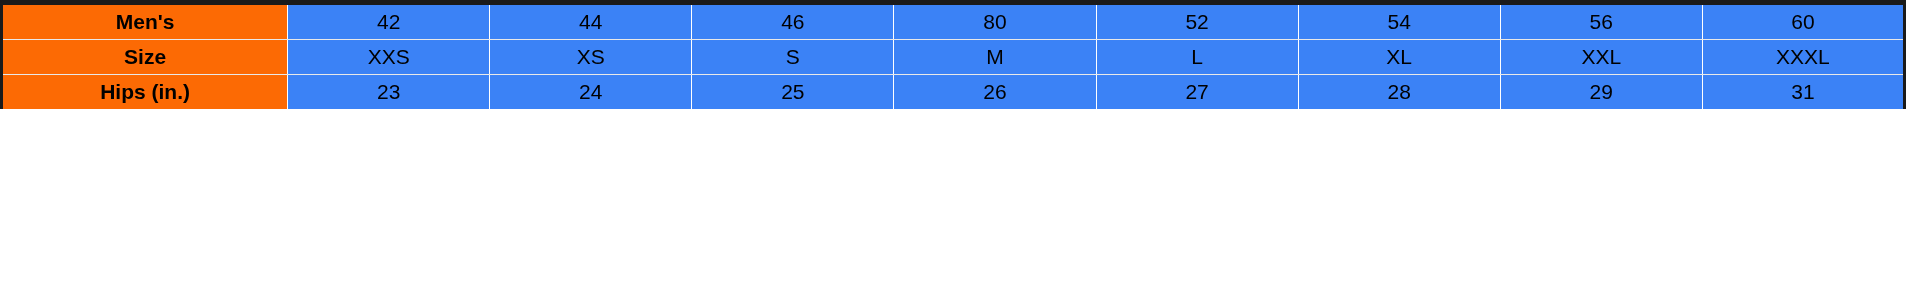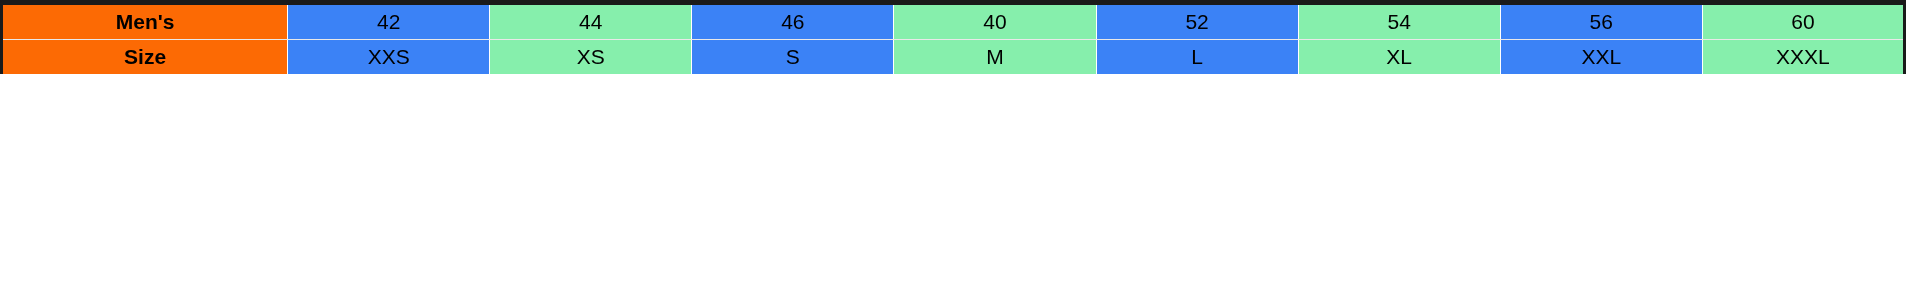--- a/index.html
+++ b/index.html
@@ -50,21 +50,21 @@
     border-bottom: none;
   }
 
   td.label-cell {
     font-weight: bold;
     font-size: 21.5px;
     background: #FC6A04;
     border-bottom: 1px solid #ef6a14;
   }
   td.cell-orange {
-    background: #86efac;
+    background: #3b82f6;
     border-bottom: 1px solid #ef6a14;
   }
   td.cell-white {
     background: #3b82f6;
     border-bottom: 1px solid #e9e9e9;
   }
   
   td.data-cell { border-left: 1px solid transparent; }
 </style>
 </head>
@@ -82,32 +82,43 @@
         <col class="data-col">
         <col class="data-col">
         <col class="data-col">
     </colgroup>
     <tbody id="chart-body">
         <tr>
           <td class="label-cell">Men's</td>
           <td class="data-cell cell-white">42</td>
           <td class="data-cell cell-orange">44</td>
           <td class="data-cell cell-white">46</td>
-          <td class="data-cell cell-orange">40</td>
+          <td class="data-cell cell-orange">80</td>
           <td class="data-cell cell-white">52</td>
           <td class="data-cell cell-orange">54</td>
           <td class="data-cell cell-white">56</td>
           <td class="data-cell cell-orange">60</td>
         </tr>
         <tr>
           <td class="label-cell">Size</td>
           <td class="data-cell cell-white">XXS</td>
           <td class="data-cell cell-orange">XS</td>
           <td class="data-cell cell-white">S</td>
           <td class="data-cell cell-orange">M</td>
           <td class="data-cell cell-white">L</td>
           <td class="data-cell cell-orange">XL</td>
           <td class="data-cell cell-white">XXL</td>
           <td class="data-cell cell-orange">XXXL</td>
         </tr>
+        <tr>
+          <td class="label-cell">Hips (in.)</td>
+          <td class="data-cell cell-white">23</td>
+          <td class="data-cell cell-orange">24</td>
+          <td class="data-cell cell-white">25</td>
+          <td class="data-cell cell-orange">26</td>
+          <td class="data-cell cell-white">27</td>
+          <td class="data-cell cell-orange">28</td>
+          <td class="data-cell cell-white">29</td>
+          <td class="data-cell cell-orange">31</td>
+        </tr>
       </tbody>
   </table>
 </div>
 
 </body></html>

